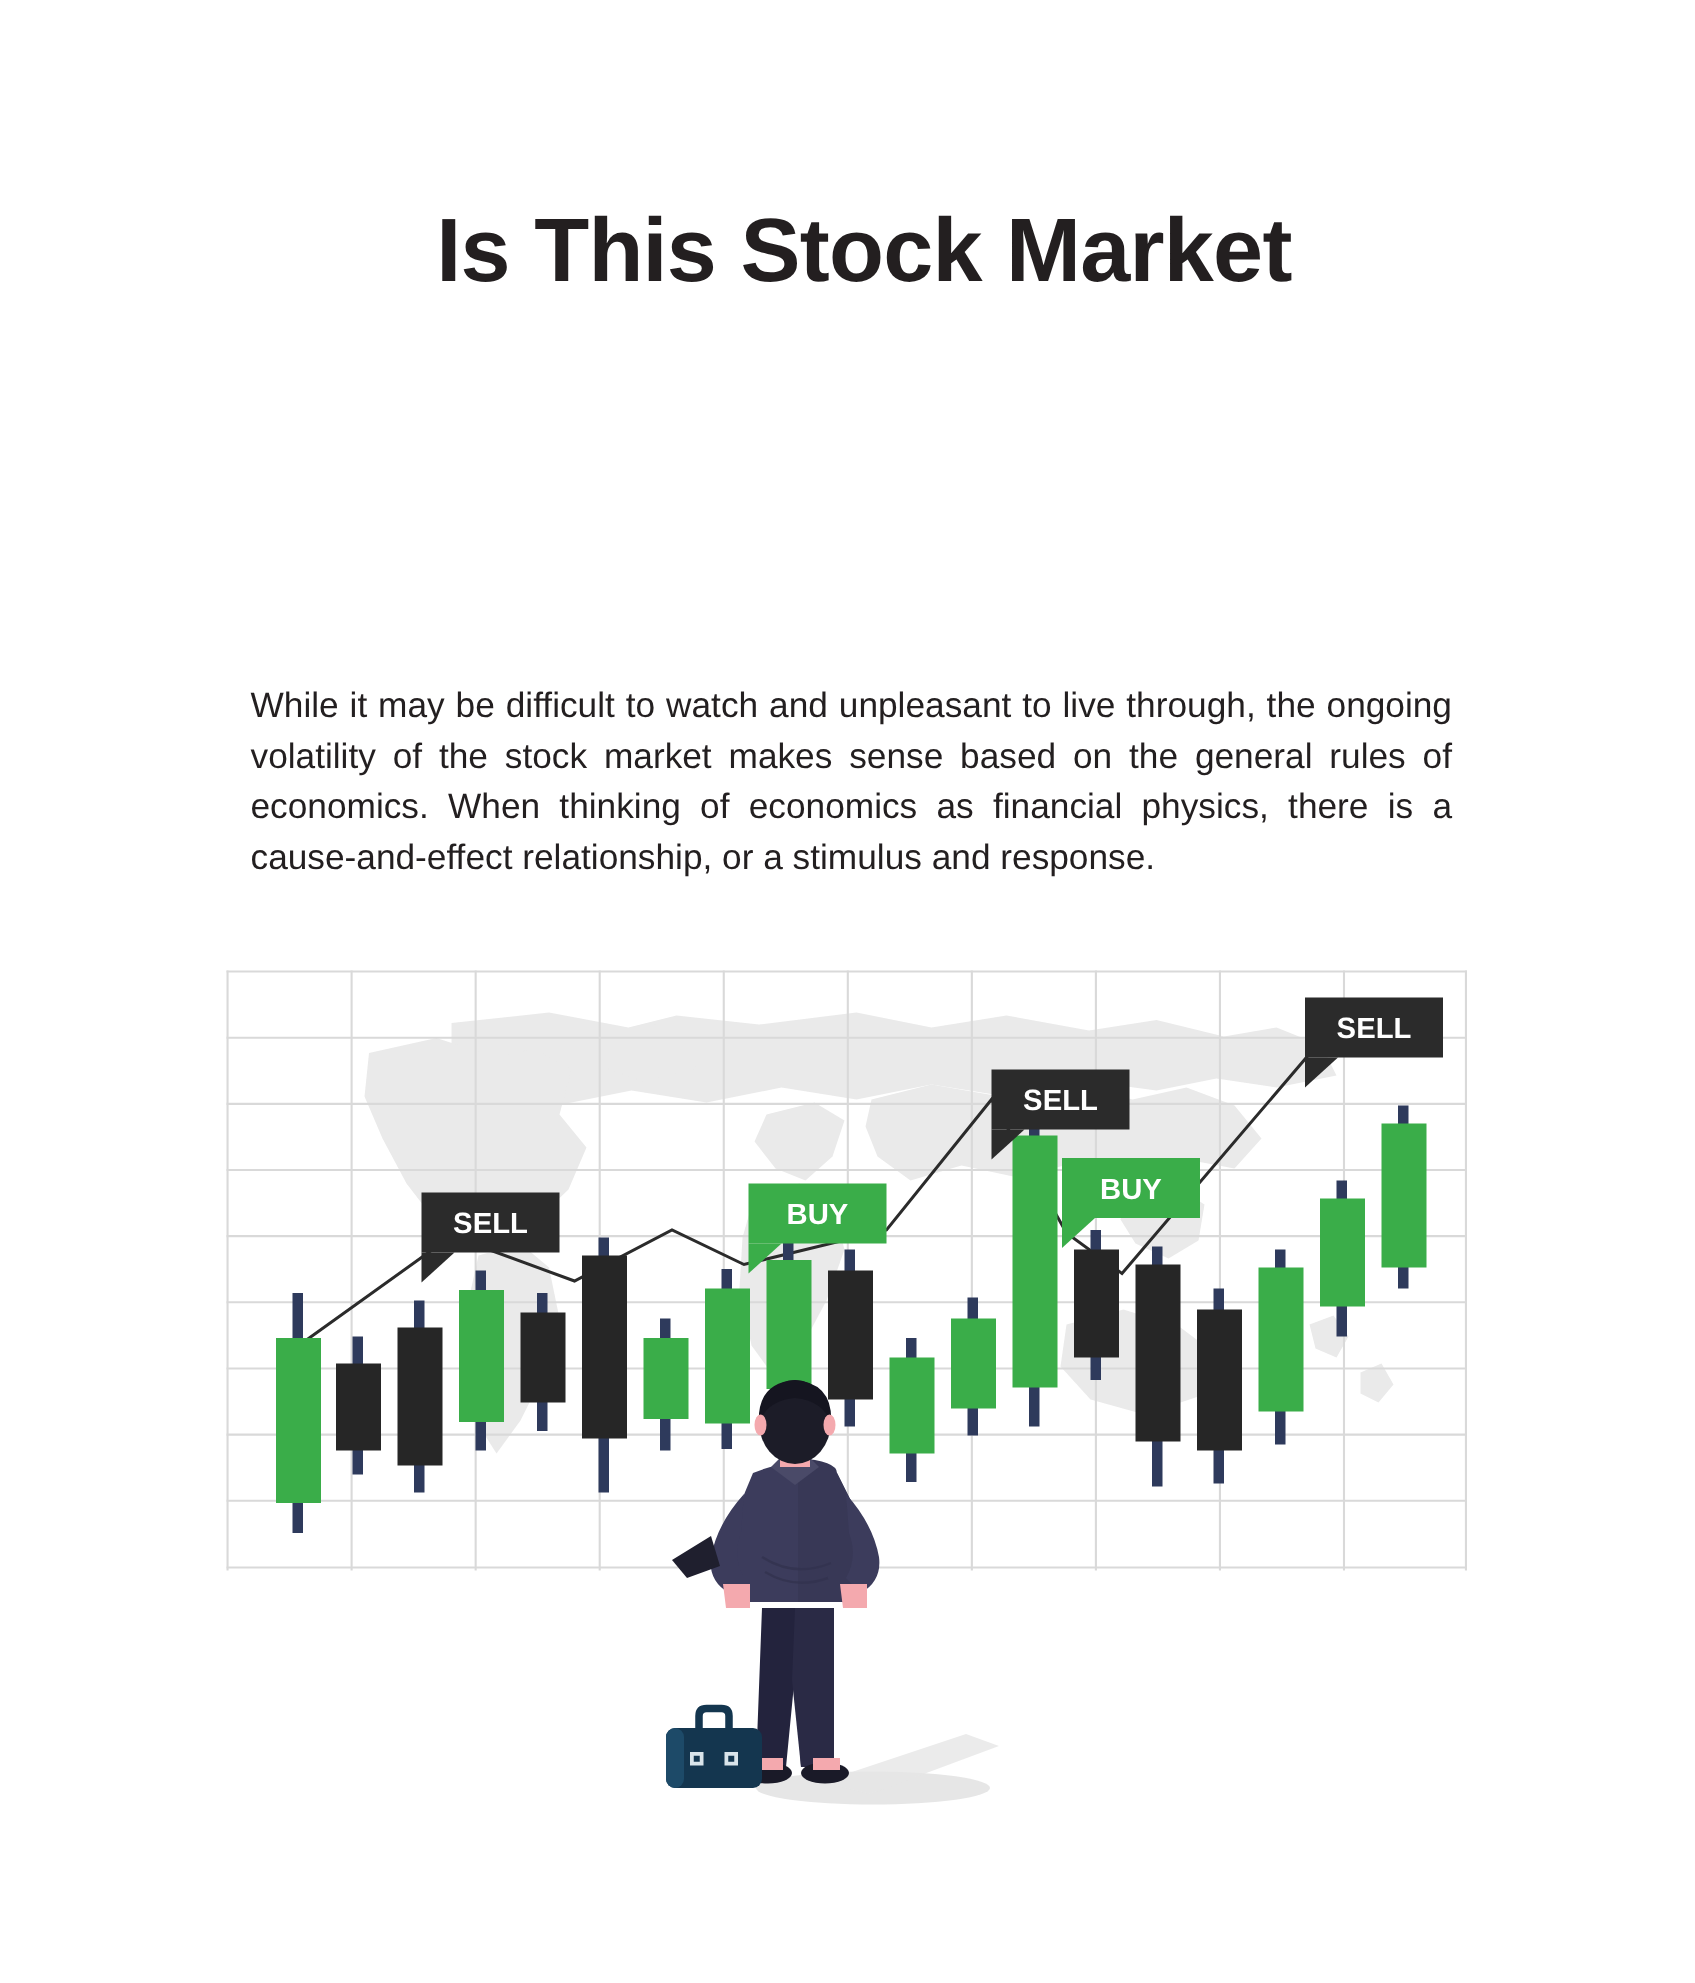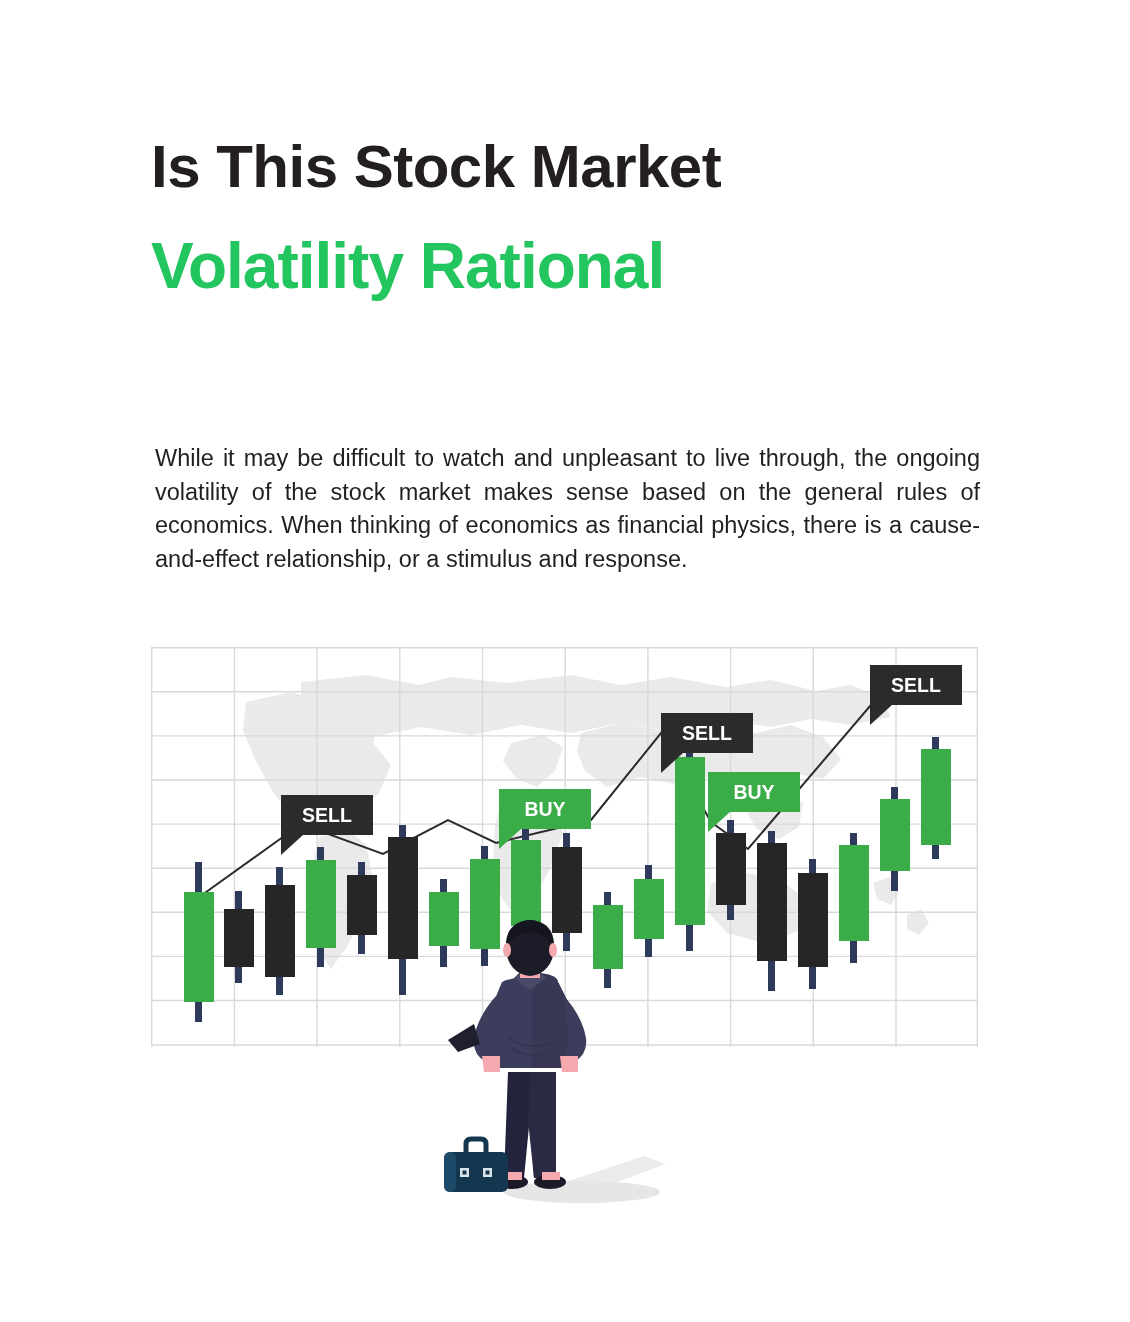--- a/index.html
+++ b/index.html
@@ -7,49 +7,48 @@
     width:1130px;height:1322px;background:#ffffff;
     font-family:"Liberation Sans", sans-serif;
     overflow:hidden;position:relative;
   }
   .page{position:absolute;inset:0;}
 
   
   .headline{
     position:absolute;left:151px;top:118px;width:850px;
     font-weight:700;font-size:60px;line-height:1.62;
-    letter-spacing:-0.5px;color:#231f20;
+    letter-spacing:-0.5px;color:#231f20;text-align:center;
   }
   .headline .l{display:block;white-space:nowrap;}
   .headline .green{color:#22c55e;font-size:64px;letter-spacing:-1px;}
 
   
   .body-copy{
     position:absolute;left:151px;top:438px;width:833px;
     font-size:23.5px;line-height:33.5px;color:#231f20;
     text-align:justify;font-weight:400;
   }
-  .body-copy p{margin:4px;}
+  .body-copy p{margin:16px;}
 
   
   .chart-wrap{position:absolute;left:151px;top:647px;width:827px;height:400px;}
   .chart-svg{display:block;width:827px;height:400px;overflow:visible;}
 
   
   .person-wrap{position:absolute;left:430px;top:920px;width:260px;height:290px;}
   .person-svg{display:block;width:260px;height:290px;}
 </style>
 </head>
 <body>
 
 <div class="page">
 
   <div class="headline">
     <span class="l">Is This Stock Market</span>
-    <span class="l green">Volatility Rational</span>
   </div>
 
   <div class="body-copy">
     <p>While it may be difficult to watch and unpleasant to live through, the ongoing volatility of the stock market makes sense based on the general rules of economics. When thinking of economics as financial physics, there is a cause-and-effect relationship, or a stimulus and response.</p>
   </div>
 
   <div class="chart-wrap">
     <svg class="chart-svg" viewBox="0 0 827 400" preserveAspectRatio="none">
 
       <g fill="#e9e9e9" opacity="0.95">

